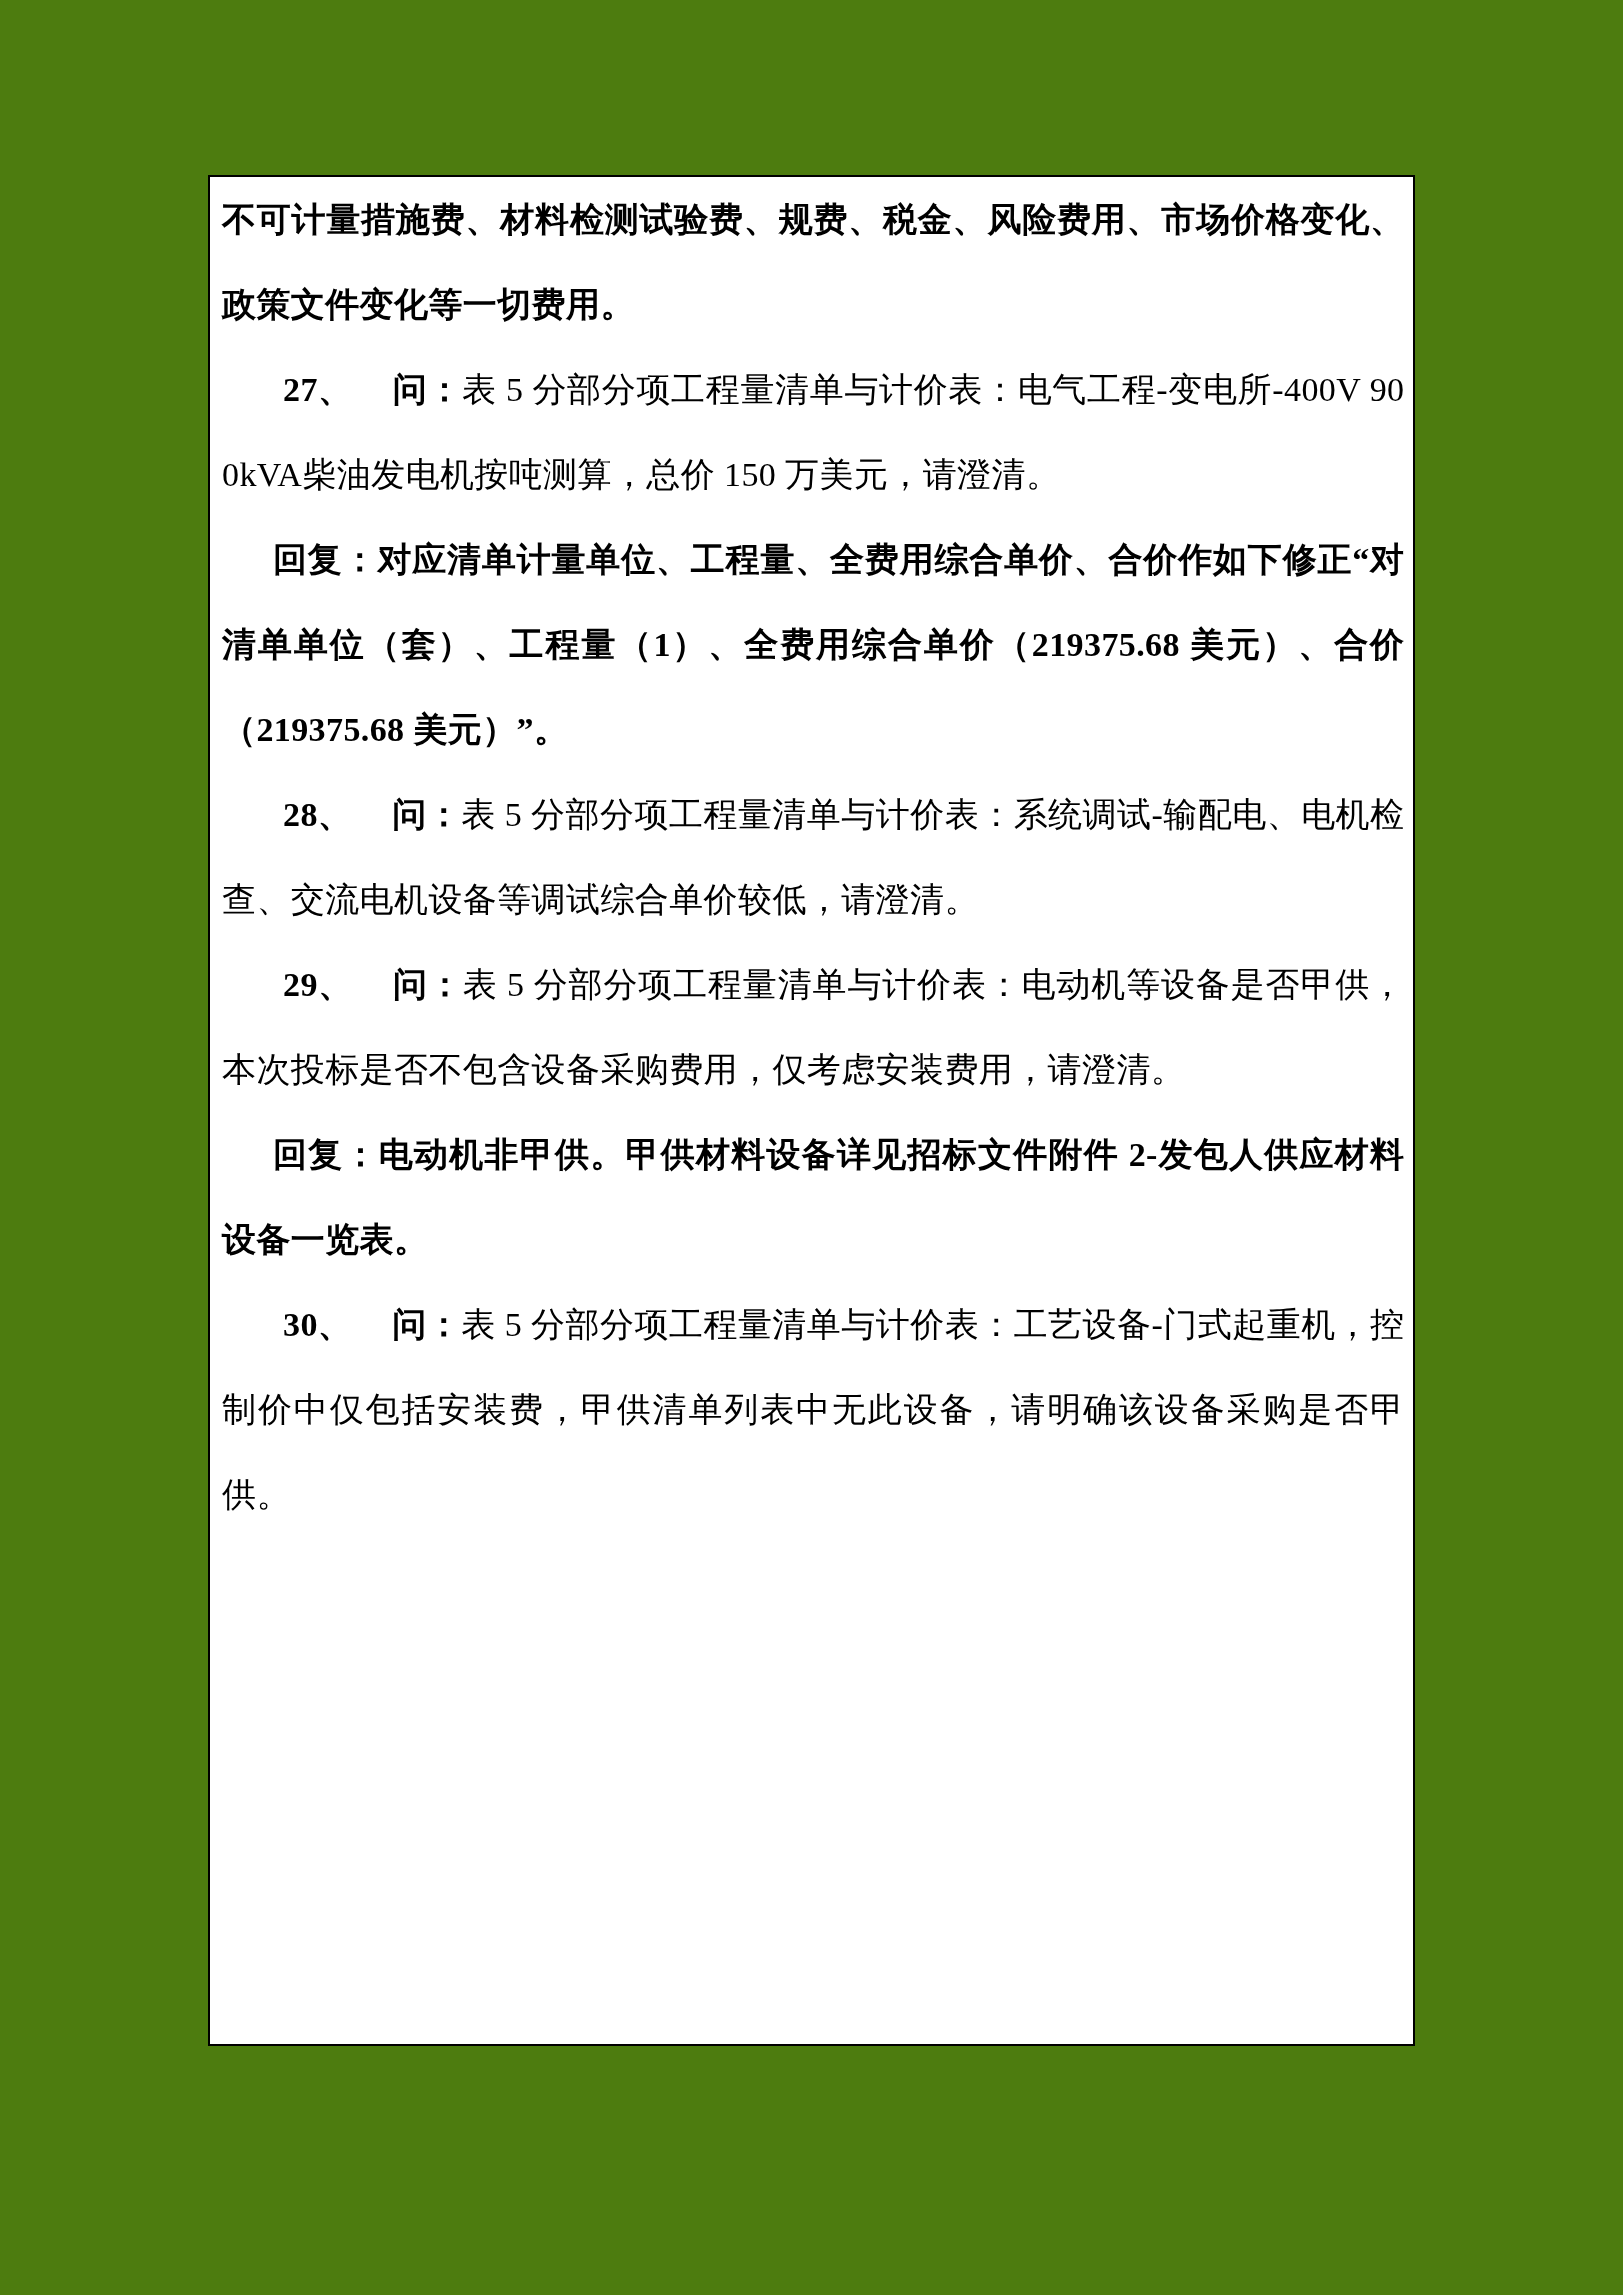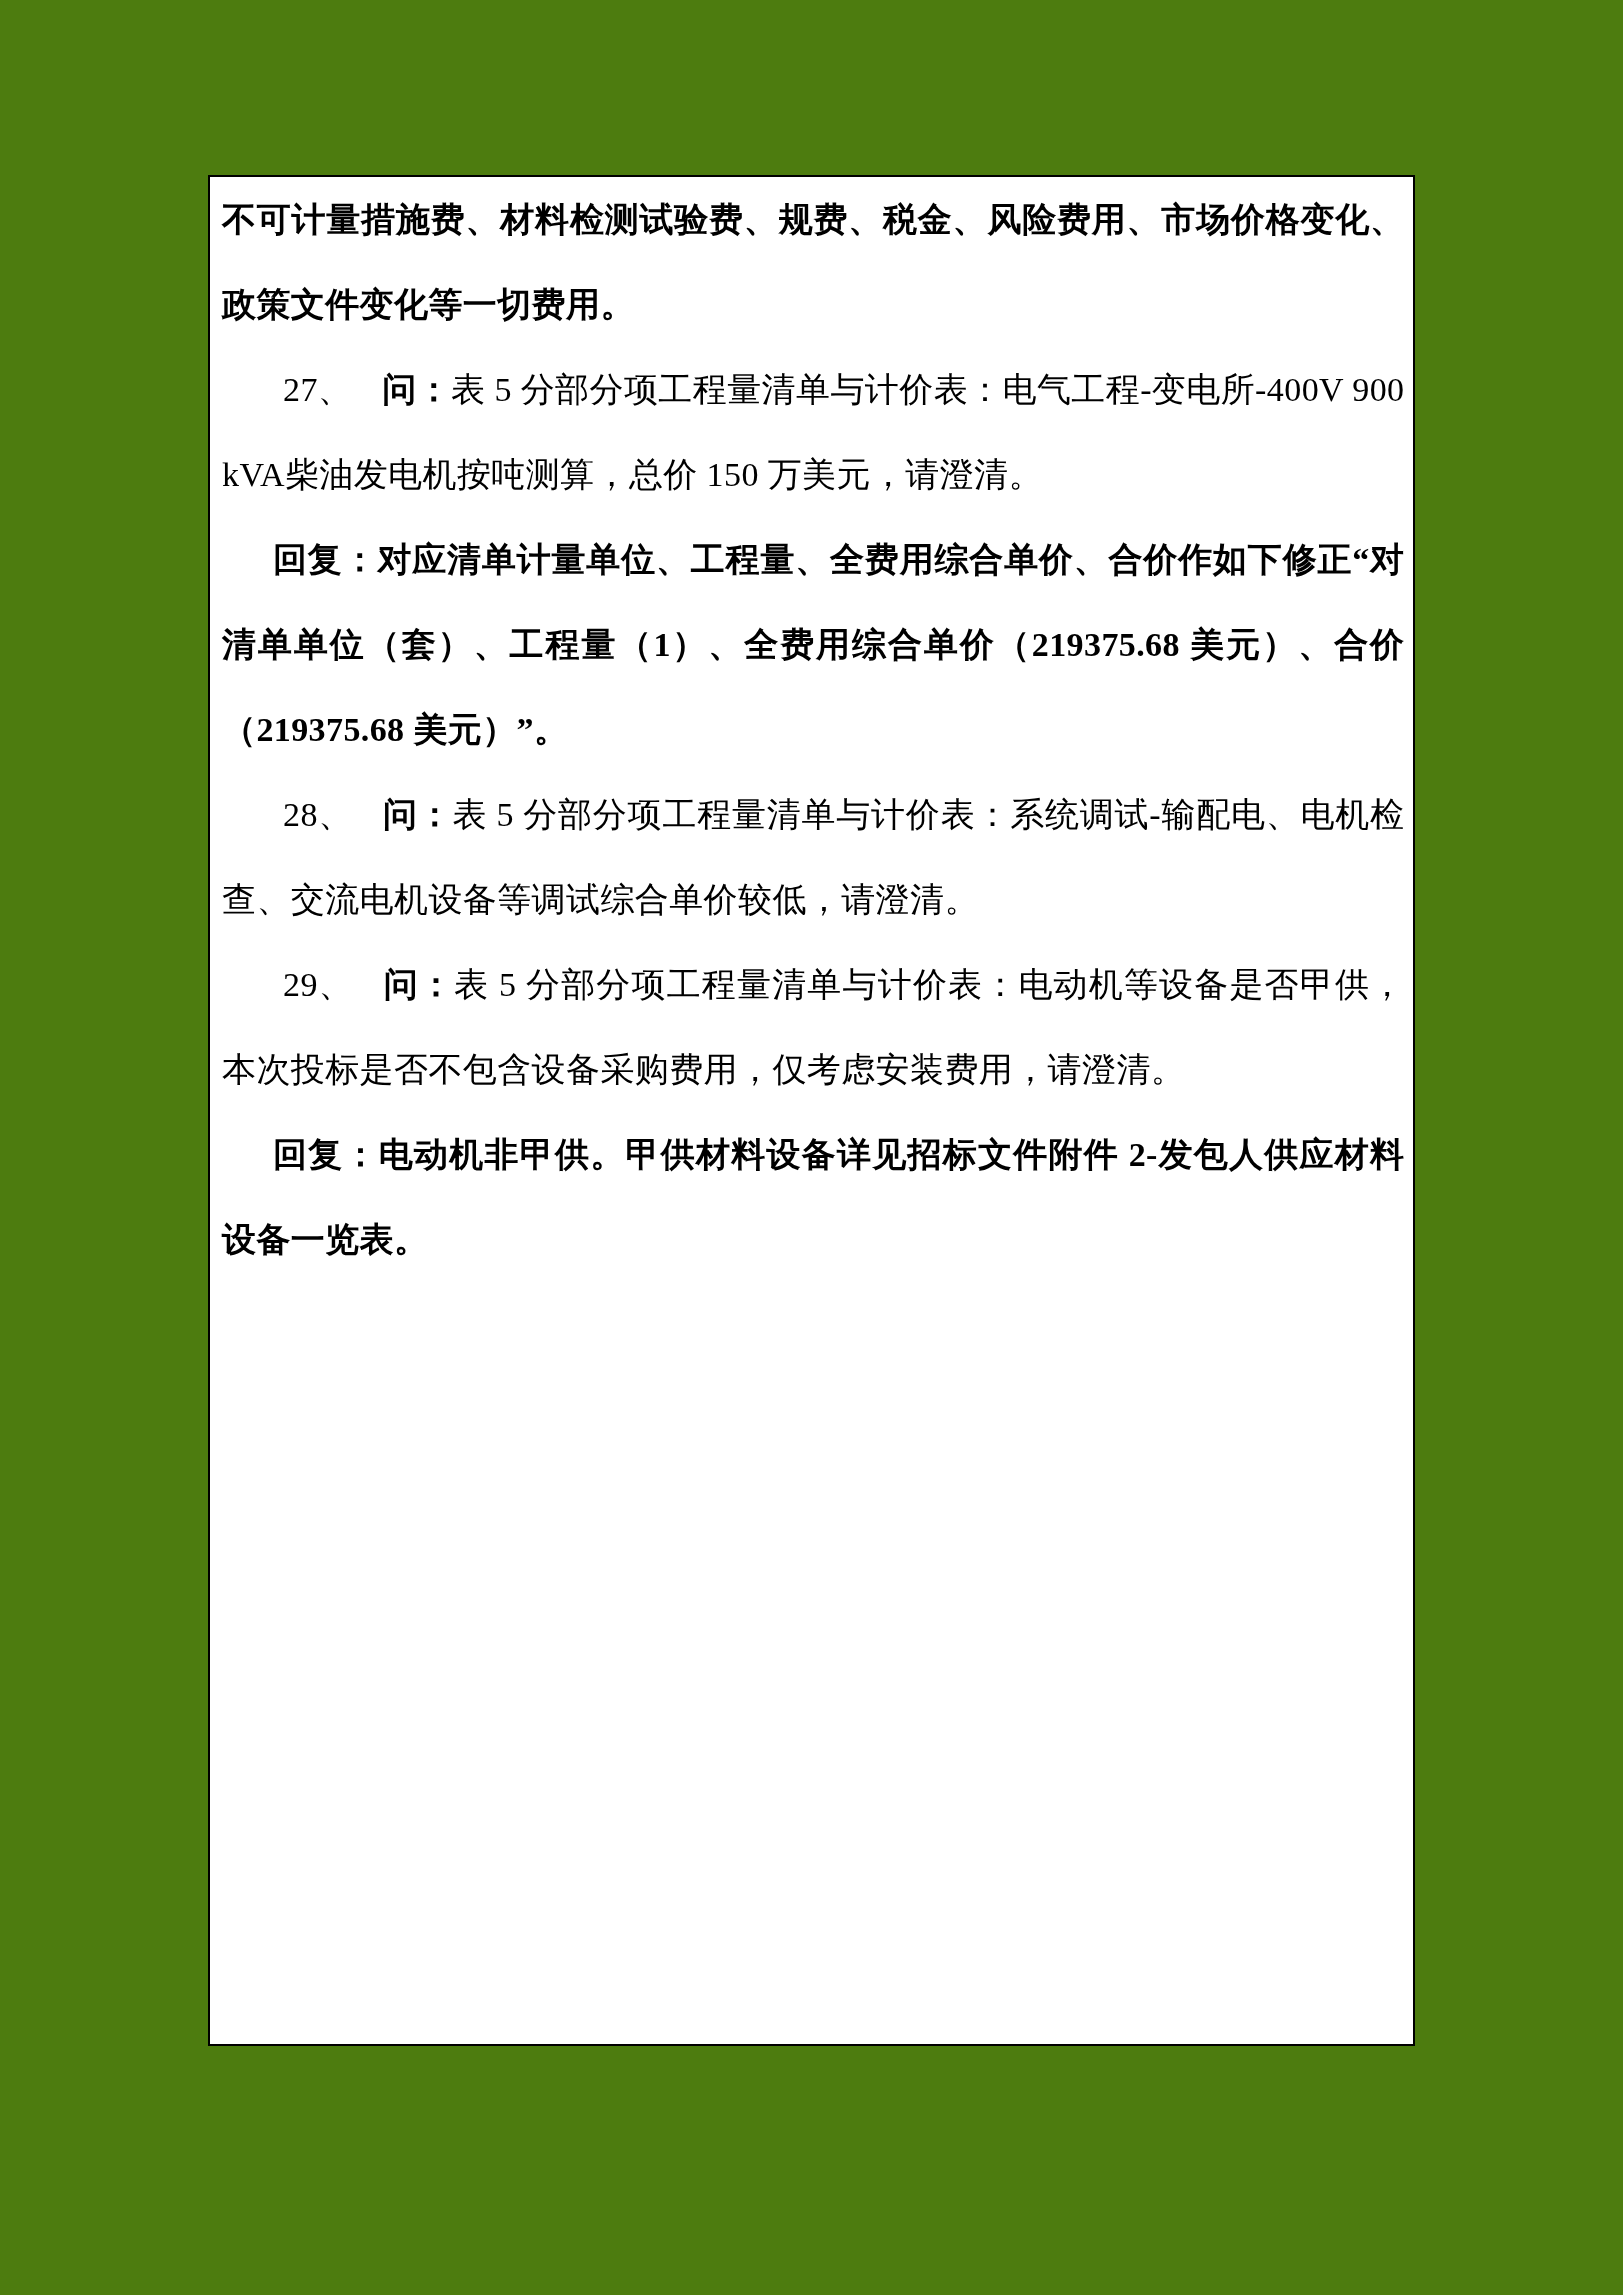--- a/index.html
+++ b/index.html
@@ -39,31 +39,32 @@
     line-height: 85px;
     text-align: justify;
     text-align-last: left;
     word-break: break-all;
     letter-spacing: 0.4px;
   }
   .para-bold { font-weight: bold; }
   .indent-q { text-indent: 61px; }
   .indent-r { text-indent: 51px; }
   .q-num {
-    font-weight: normal;
-    margin-right: 30px;
+    font-weight: bold;
+    margin-right: 40px;
   }
   .q-label { font-weight: bold; }
 </style>
 </head>
 <body>
 
 <div class="page">
   <div class="qa-box" id="qa-box">
       <p class="para-bold"><span>不可计量措施费、材料检测试验费、规费、税金、风险费用、市场价格变化、政策文件变化等一切费用。</span></p>
       <p class="indent-q"><span class="q-num">27、</span><span class="q-label">问：</span><span>表 5 分部分项工程量清单与计价表：电气工程-变电所-400V 900kVA柴油发电机按吨测算，总价 150 万美元，请澄清。</span></p>
       <p class="para-bold indent-r"><span class="q-label">回复：</span><span>对应清单计量单位、工程量、全费用综合单价、合价作如下修正“对清单单位（套）、工程量（1）、全费用综合单价（219375.68 美元）、合价（219375.68 美元）”。</span></p>
       <p class="indent-q"><span class="q-num">28、</span><span class="q-label">问：</span><span>表 5 分部分项工程量清单与计价表：系统调试-输配电、电机检查、交流电机设备等调试综合单价较低，请澄清。</span></p>
       <p class="indent-q"><span class="q-num">29、</span><span class="q-label">问：</span><span>表 5 分部分项工程量清单与计价表：电动机等设备是否甲供，本次投标是否不包含设备采购费用，仅考虑安装费用，请澄清。</span></p>
       <p class="para-bold indent-r"><span class="q-label">回复：</span><span>电动机非甲供。甲供材料设备详见招标文件附件 2-发包人供应材料设备一览表。</span></p>
+      <p class="indent-q"><span class="q-num">30、</span><span class="q-label">问：</span><span>表 5 分部分项工程量清单与计价表：工艺设备-门式起重机，控制价中仅包括安装费，甲供清单列表中无此设备，请明确该设备采购是否甲供。</span></p>
     </div>
 </div>
 
 
 </body></html>

